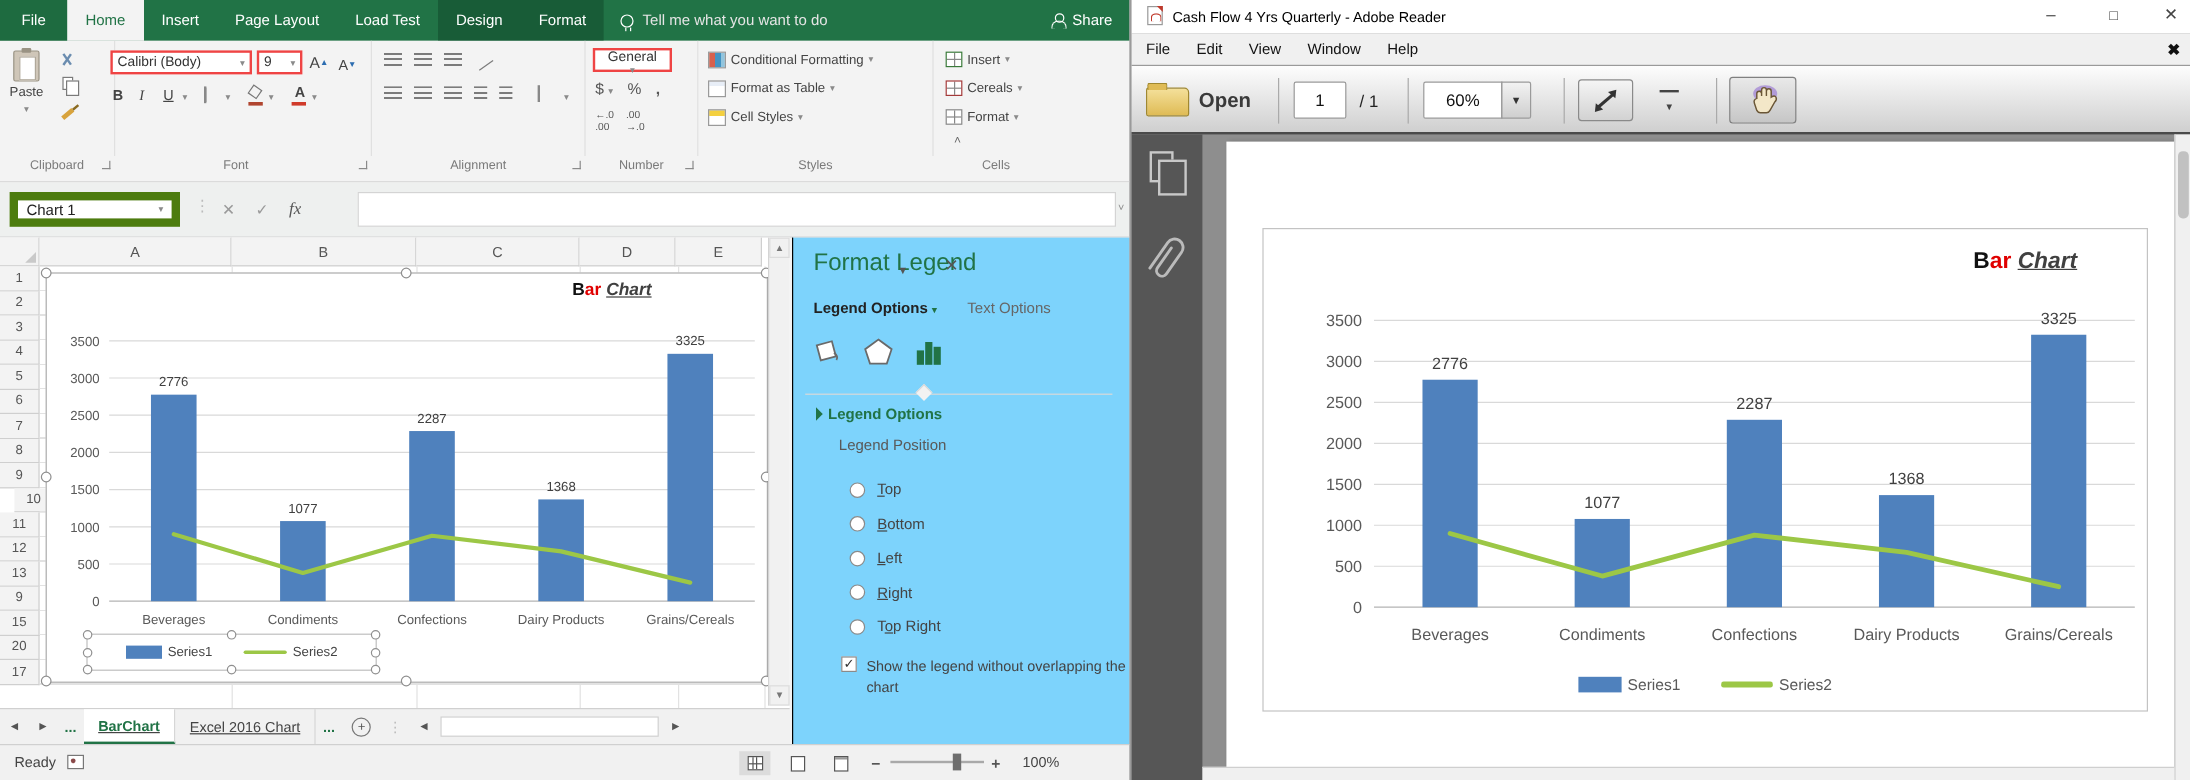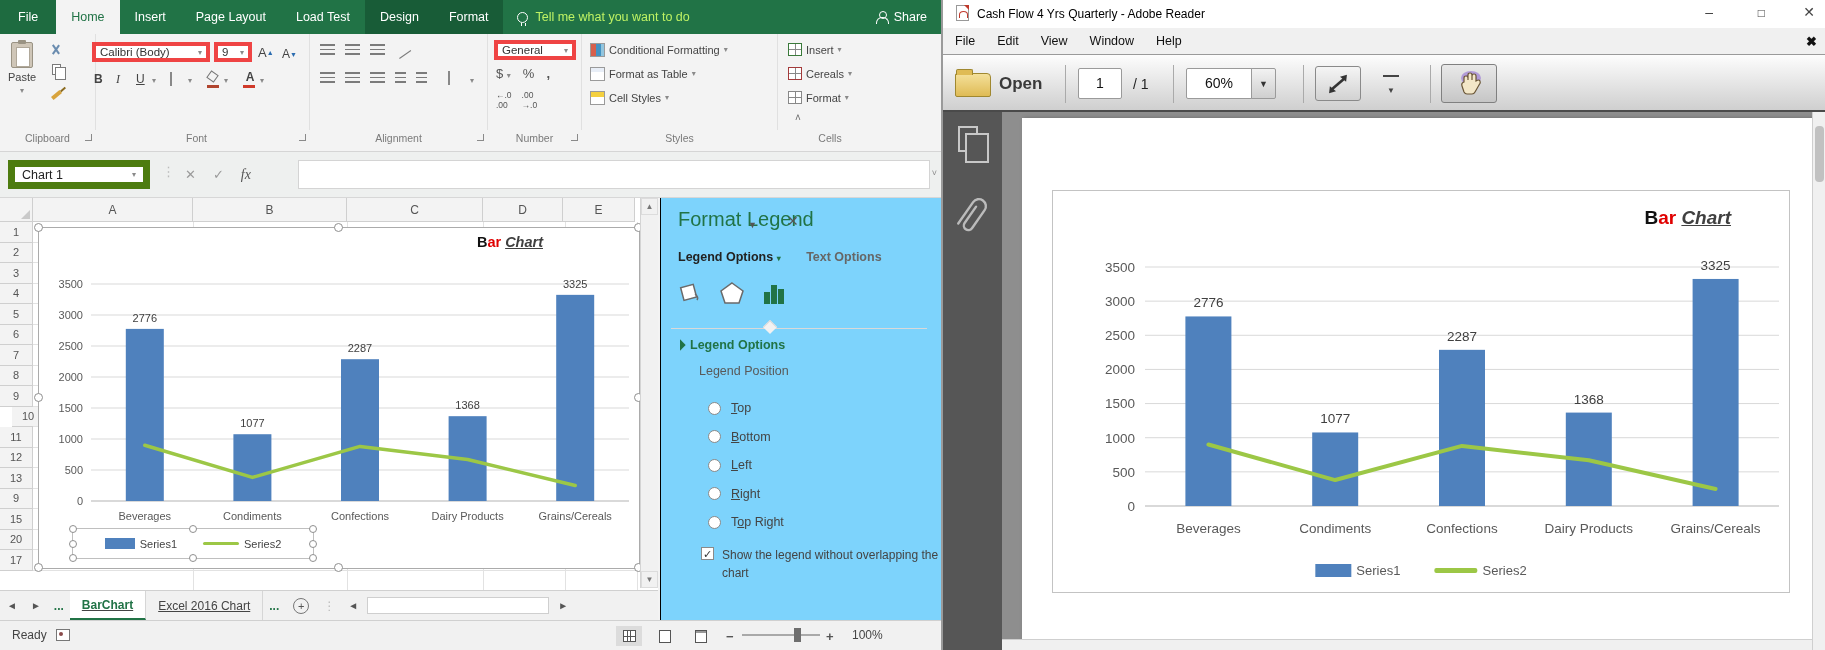--- a/index.html
+++ b/index.html
@@ -9,21 +9,21 @@
 
 
 .xl { position:absolute; left:0; top:0; width:943px; height:650px; background:#f3f3f3; border-right:2px solid #9a9a9a; }
 
 
 .xl-tabrow { position:absolute; left:0; top:0; width:941px; height:34px; background:#217346; display:flex; align-items:stretch; }
 .xtab { color:#fff; font-size:12.5px; padding:0 15px; display:flex; align-items:center; cursor:default; }
 .xtab.file { background:#1e6b40; padding:0 18px; }
 .xtab.active { background:#f3f3f3; color:#217346; }
 .tabs-ctx { display:flex; background:#185c37; }
-.tellme-wrap { display:flex; align-items:center; color:#bef264; font-size:12.5px; margin-left:14px; gap:7px; }
+.tellme-wrap { display:flex; align-items:center; color:#e5e5e5; font-size:12.5px; margin-left:14px; gap:7px; }
 .bulb { width:11px; height:11px; border:1.5px solid #fff; border-radius:50%; position:relative; }
 .bulb:after { content:""; position:absolute; left:2.5px; top:10px; width:3px; height:3px; border-left:1.5px solid #fff; border-right:1.5px solid #fff; }
 .share-wrap { position:absolute; right:6px; top:0; height:34px; display:flex; align-items:center; gap:6px; color:#fff; font-size:12.5px; padding:0 8px; }
 .person { width:12px; height:12px; position:relative; }
 .person:before { content:""; position:absolute; left:3px; top:0; width:6px; height:6px; border:1.3px solid #fff; border-radius:50%; }
 .person:after { content:""; position:absolute; left:0; top:6px; width:11px; height:6px; border:1.3px solid #fff; border-bottom:none; border-radius:6px 6px 0 0; }
 
 
 .xl-ribbon { position:absolute; left:0; top:34px; width:941px; height:118px; background:#f3f3f3; border-bottom:1px solid #d5d5d5; font-size:11px; color:#444; }
 .rgroup { position:absolute; top:0; height:96px; border-right:1px solid #e0e0e0; }
@@ -34,21 +34,21 @@
 .clip-icon:before { content:""; position:absolute; left:6px; top:-3px; width:8px; height:4px; background:#9a9384; border-radius:1px; }
 .clip-icon:after { content:""; position:absolute; left:4px; top:4px; width:12px; height:18px; background:#fff; border:1px solid #b0a89a; }
 .mini { position:absolute; width:16px; height:15px; display:flex; align-items:center; justify-content:center; color:#555; font-size:11px; }
 .copy-ic { width:9px; height:11px; border:1.2px solid #7a7a7a; background:#fff; position:relative; }
 .copy-ic:before { content:""; position:absolute; left:2px; top:2px; width:9px; height:11px; border:1.2px solid #7a7a7a; background:#fff; }
 .scis { position:relative; width:12px; height:12px; }
 .scis:before,.scis:after { content:""; position:absolute; left:5px; top:0; width:1.5px; height:11px; background:#6a8caf; }
 .scis:before { transform:rotate(35deg); } .scis:after { transform:rotate(-35deg); }
 .brush { width:11px; height:4px; background:#d8a33c; transform:rotate(-40deg); position:relative; top:3px; }
 .brush:before { content:""; position:absolute; right:-6px; top:0.5px; width:6px; height:2.5px; background:#8a6a20; }
-.combo { background:#fff; border:4px solid #ef4444; height:20px; display:flex; align-items:center; justify-content:space-between; padding:0 4px; font-size:11.5px; color:#333; }
+.combo { background:#fff; border:2px solid #ef4444; height:20px; display:flex; align-items:center; justify-content:space-between; padding:0 4px; font-size:11.5px; color:#333; }
 .dda { color:#8a8a8a; font-size:8px; }
 .fbtn { display:inline-flex; align-items:center; justify-content:center; height:18px; color:#444; font-size:12px; }
 .redbar { position:absolute; bottom:1px; left:1px; width:12px; height:3px; background:#d03a2a; }
 .stack { width:15px; height:11px; background:repeating-linear-gradient(to bottom,#7b7b7b 0 1.6px,transparent 1.6px 4.6px); }
 .stack.sm { width:11px; }
 .sticon { width:15px; height:14px; border:1px solid #9a9a9a; background:linear-gradient(#e8eef7 0 4px,#fff 4px); position:relative; }
 .grid-ic { width:14px; height:13px; border:1px solid #888; background:
  linear-gradient(#888,#888) 50% 0/1px 100% no-repeat,
  linear-gradient(#888,#888) 0 50%/100% 1px no-repeat, #fff; }
 .rowbtn { display:flex; align-items:center; gap:4px; height:21px; color:#444; white-space:nowrap; }
@@ -112,21 +112,21 @@
 .zoom-track { position:absolute; top:13px; width:78px; height:2px; background:#a9a9a9; }
 .zoom-thumb { position:absolute; top:7px; width:7px; height:14px; background:#6e6e6e; }
 
 
 .pane { position:absolute; left:660px; top:198px; width:281px; height:422px; background:#7dd3fc; border-left:1px solid #000000; font-size:12.5px; color:#444; }
 .pane-title { position:absolute; left:17px; top:10px; font-size:20px; font-weight:300; color:#217346; }
 .pane-dd { position:absolute; left:87px; top:22px; color:#555; font-size:9px; }
 .pane-x { position:absolute; left:126px; top:15px; color:#555; font-size:14px; }
 .pane-tabs { position:absolute; left:17px; top:52px; white-space:nowrap; }
 .ptab1 { font-weight:bold; color:#222; }
-.ptab2 { color:#666; margin-left:22px;font-weight:bold; }
+.ptab2 { color:#666; margin-left:22px; }
 .pane-icons { position:absolute; left:16px; top:82px; display:flex; gap:16px; align-items:flex-end; }
 .pane-div { position:absolute; left:10px; right:14px; top:130px; height:1px; background:#d9d9d9; }
 .notch { position:absolute; left:104px; top:124px; width:10px; height:10px; background:#f2f2f2; border-left:1px solid #d9d9d9; border-top:1px solid #d9d9d9; transform:rotate(45deg); }
 .sect { position:absolute; left:15px; top:140px; color:#217346; font-weight:bold; display:flex; align-items:center; gap:6px; }
 .tri-exp { width:0; height:0; border-left:8px solid transparent; border-bottom:8px solid #217346; transform:rotate(-45deg); }
 .subsect { position:absolute; left:38px; top:166px; color:#595959; }
 .radios { position:absolute; left:47px; top:196px; }
 .radio-row { display:flex; align-items:center; gap:10px; height:28.5px; }
 .rcirc { width:13px; height:13px; border-radius:50%; border:1px solid #8a8a8a; background:#fff; }
 .cbx-row { position:absolute; left:40px; top:348px; display:flex; gap:8px; }
@@ -265,21 +265,21 @@
           <span class="stack sm"></span>
           <span class="stack sm"></span>
         </div>
         <div style="position:absolute;left:138px;top:38px;"><span class="grid-ic" style="width:18px;"></span></div>
         <span class="dda" style="position:absolute;left:160px;top:42px;">▾</span>
         <div class="glabel">Alignment</div>
         <span class="launcher"></span>
       </div>
 
       <div class="rgroup" style="left:488px;width:94px;">
-        <div class="combo" style="position:absolute;left:6px;top:6px;width:82px;">
+        <div class="combo" style="position:absolute;left:6px;top:6px;width:66px;flex-direction:column;">
           <span>General</span>
             <span class="dda">▾</span>
         </div>
         <div style="position:absolute;left:8px;top:32px;display:flex;gap:12px;font-size:13px;color:#555;">
           <span>$ <span class="dda">▾</span></span>
           <span>%</span>
           <span style="font-weight:bold;">,</span>
         </div>
         <div style="position:absolute;left:8px;top:56px;display:flex;gap:10px;font-size:8.5px;color:#555;">
           <span>←.0<br>.00</span>

